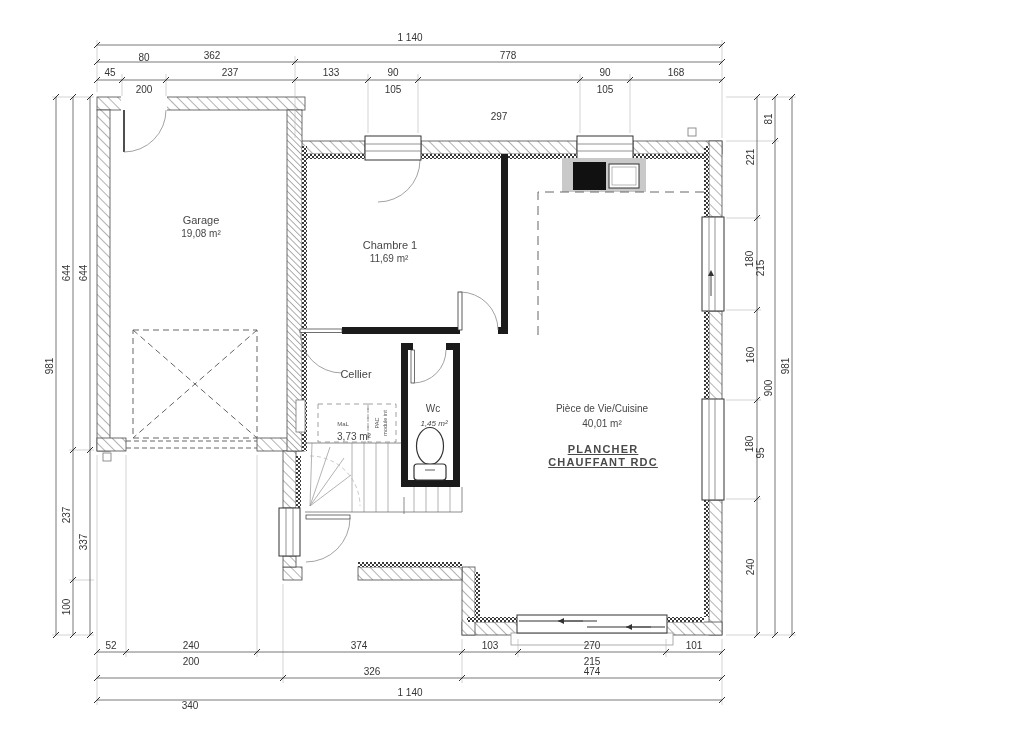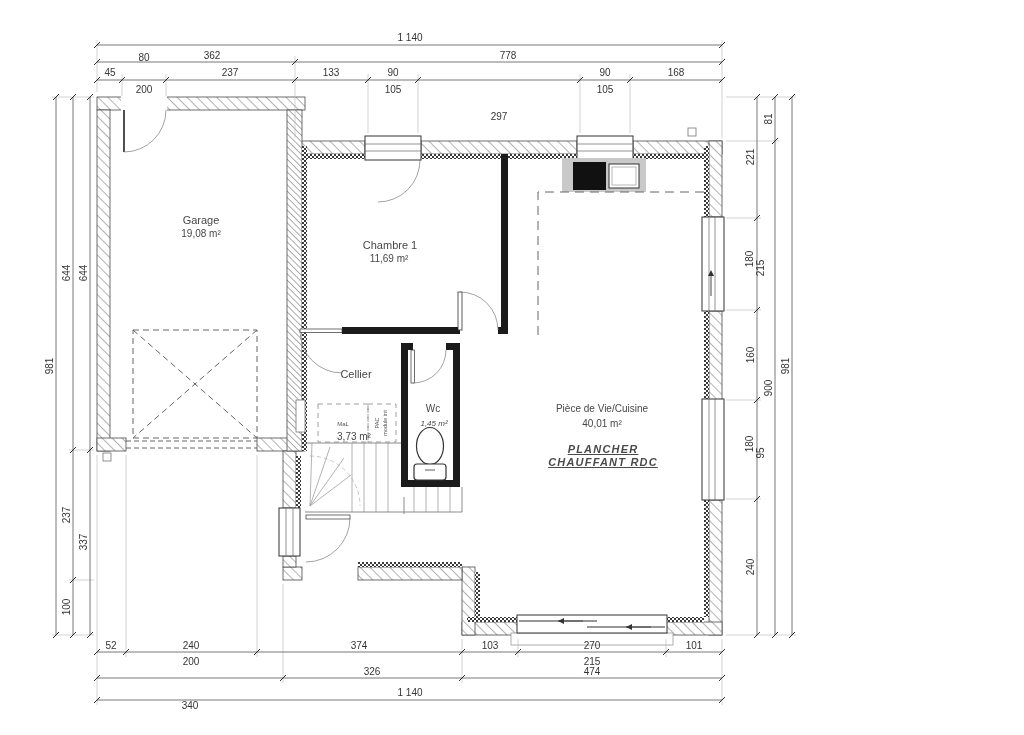--- a/index.html
+++ b/index.html
@@ -8,21 +8,21 @@
   #plan-svg{position:absolute;left:0;top:0;}
   .lbl{position:absolute;transform:translate(-50%,-50%);color:#3c3c3c;white-space:nowrap;}
   .dim{font-size:10px;color:#353535;}
   .dimv{transform:translate(-50%,-50%) rotate(-90deg);}
   .room{font-size:11px;color:#474747;}
   .area{font-size:10px;color:#474747;}
   .small-note{font-size:6px;color:#555;}
   .tiny-rot{transform:translate(-50%,-50%) rotate(-90deg);font-size:5.5px;color:#555;}
   .wc-name{font-size:10px;}
   .wc-area{font-size:8px;font-style:italic;}
-  .heating{font-size:11px;font-style:italic;letter-spacing:1.2px;color:#4a4a4a;
+  .heating{font-size:11px;letter-spacing:1.2px;color:#4a4a4a;
            text-decoration:underline;font-weight:bold;text-align:center;}
 </style>
 </head>
 <body>
 
 <div id="canvas">
 
 <svg id="plan-svg" width="1024" height="735" viewBox="0 0 1024 735">
   <defs>
     <pattern id="hatch" width="7" height="7" patternUnits="userSpaceOnUse" patternTransform="rotate(-45)">

